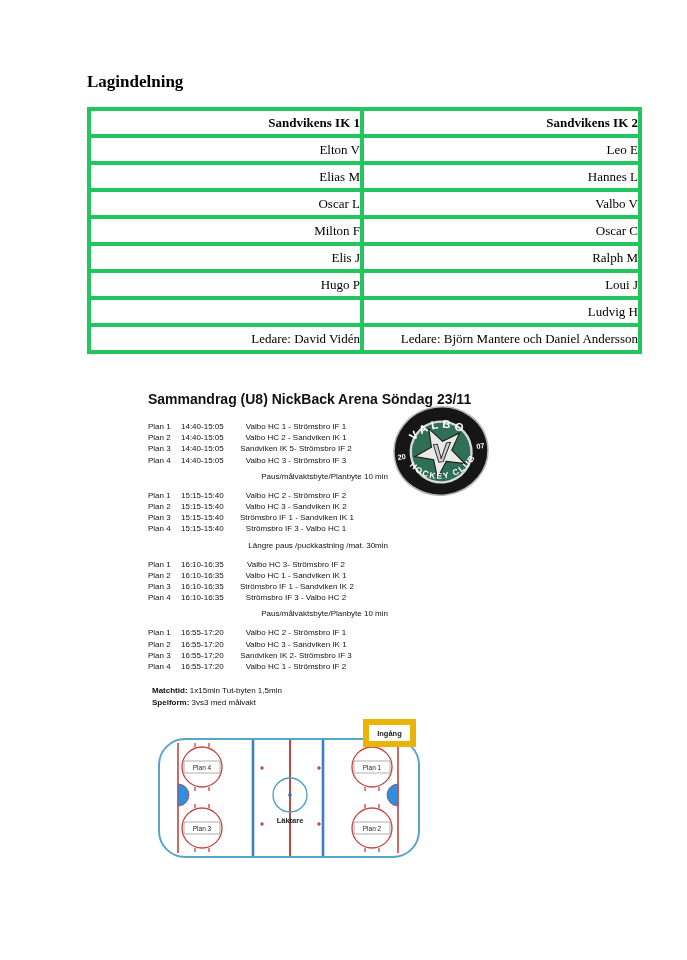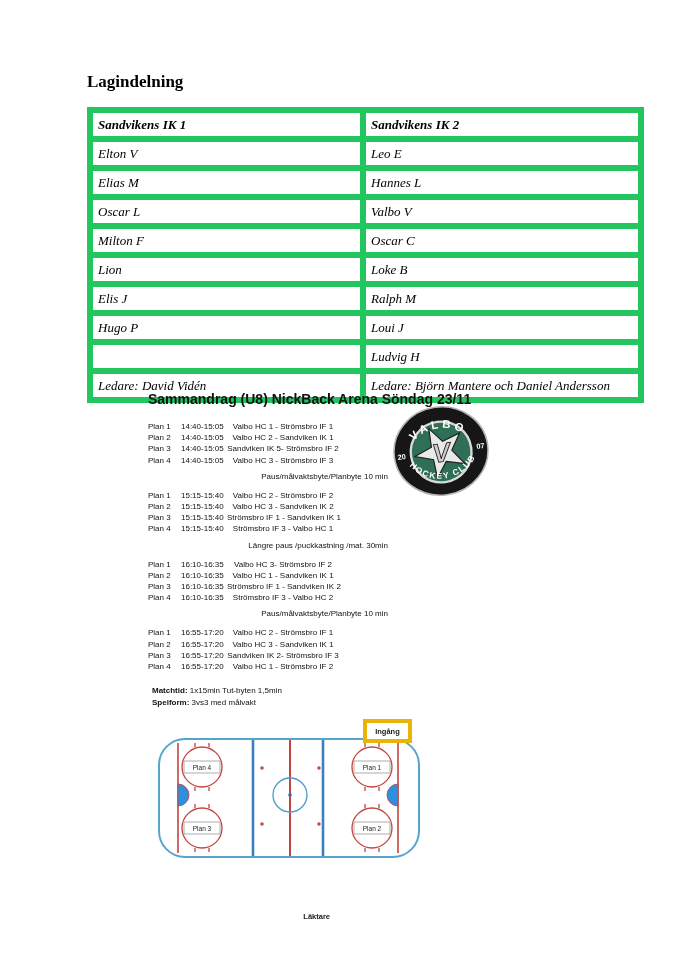--- a/index.html
+++ b/index.html
@@ -14,52 +14,52 @@
     font-size:17px;font-weight:bold;
     font-family:Liberation Serif, serif;
   }
   
   .roster{
     position:absolute;left:87px;top:107px;width:551px;
     border-collapse:collapse;table-layout:fixed;
     font-size:13px;font-family:"Liberation Serif", serif;
   }
   .roster td,.roster th{
-    border:6px solid #22c55e;height:23px;padding:0 0 0 5px;
-    text-align:left;vertical-align:middle;font-weight:normal;
-    white-space:nowrap;overflow:hidden;font-style:italic;
+    border:4px solid #22c55e;height:23px;padding:0 0 0 5px;
+    text-align:right;vertical-align:middle;font-weight:normal;
+    white-space:nowrap;overflow:hidden;
   }
   .roster th{font-weight:bold;}
   .roster col.c1{width:273px;}
   .roster col.c2{width:278px;}
   
   .schedule{
     position:absolute;left:148px;top:391px;width:240px;
     font-family:"Liberation Sans", sans-serif;font-size:8px;color:#111;
   }
   .sch-title{font-size:14px;font-weight:bold;white-space:nowrap;margin:0 0 14px 0;}
   .sch-row{display:flex;line-height:11.2px;white-space:nowrap;}
   .sch-plan{width:33px;}
   .sch-time{width:46px;}
-  .sch-match{width:112px;text-align:center;}
+  .sch-match{width:112px;text-align:center;margin-left:13px;}
   .sch-break{margin:5px 0 8px 0;padding-left:36px;line-height:11px;text-align:right;}
   .sch-footer{margin:13px 0 0 -5px;line-height:11.5px;}
   .sch-footer b{font-weight:bold;margin-left:9px;}
   
   .logo{position:absolute;left:392px;top:402px;width:98px;height:98px;}
   
   .rink-svg{position:absolute;left:157px;top:737px;width:264px;height:122px;}
   .entrance-box{
     position:absolute;left:363px;top:719px;width:41px;height:16px;
-    border:4px solid #eab308;background:#fff;z-index:2;
+    border:6px solid #eab308;background:#fff;z-index:2;
     font-family:"Liberation Sans", sans-serif;font-size:7.5px;font-weight:bold;
     display:flex;align-items:center;justify-content:center;color:#222;
   }
   .stands-label{
-    position:absolute;left:250px;top:912px;width:80px;text-align:right;
+    position:absolute;left:250px;top:816px;width:80px;text-align:center;
     font-family:"Liberation Sans", sans-serif;font-size:7.5px;font-weight:bold;color:#222;
   }
   .svg-label{font-family:"Liberation Sans", sans-serif;font-size:6.5px;fill:#222;}
   .logo-arc{font-family:"Liberation Sans", sans-serif;font-weight:bold;fill:#ffffff;}
 </style>
 </head>
 <body>
 
 <div class="page">
 
@@ -83,24 +83,20 @@
       <td>Elias M</td>
       <td>Hannes L</td>
     </tr>
     <tr>
       <td>Oscar L</td>
       <td>Valbo V</td>
     </tr>
     <tr>
       <td>Milton F</td>
       <td>Oscar C</td>
-    </tr>
-    <tr>
-      <td>Lion</td>
-      <td>Loke B</td>
     </tr>
     <tr>
       <td>Elis J</td>
       <td>Ralph M</td>
     </tr>
     <tr>
       <td>Hugo P</td>
       <td>Loui J</td>
     </tr>
     <tr>

